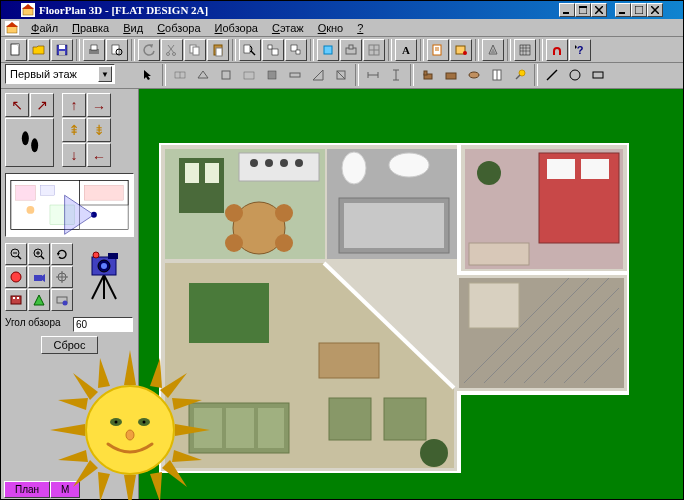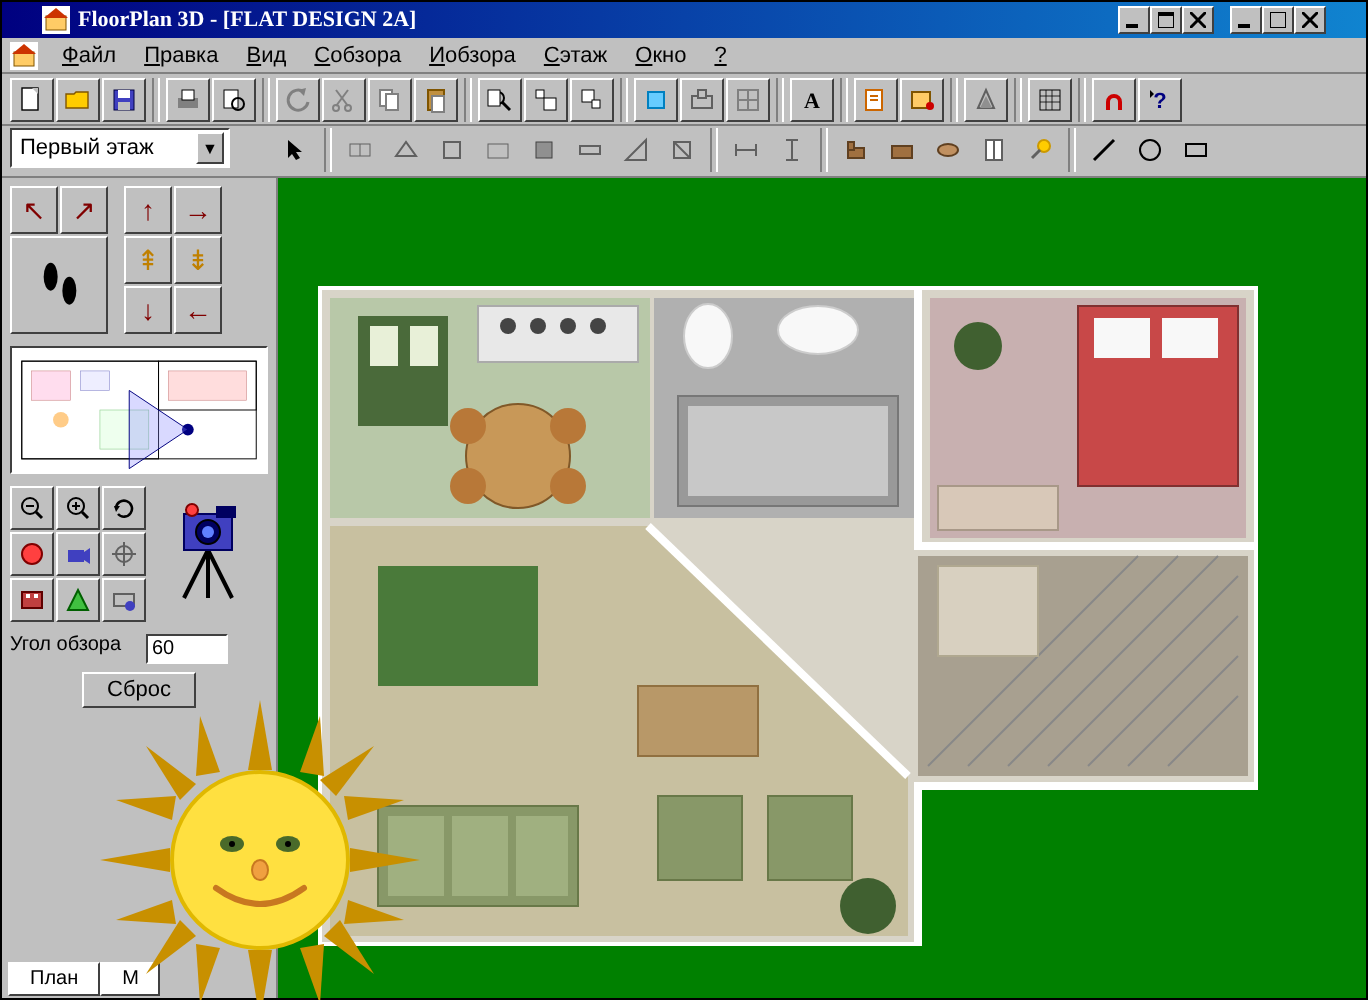--- a/index.html
+++ b/index.html
@@ -29,26 +29,26 @@
 .navspan { grid-column: 3; grid-row: 1 / span 3; }
 .navbig { grid-column: 1 / span 2; grid-row: 2 / span 2; width:49px; height:49px; }
 .minimap { height: 64px; background: #fff; border: 1px solid; border-color: #404040 #fff #fff #404040; position: relative; }
 .minimap svg { width: 100%; height: 100%; }
 .camgrid { display: grid; grid-template-columns: repeat(3, 22px) 1fr; grid-template-rows: repeat(3, 22px); gap: 1px; align-items: center; }
 .camgrid .tbtn { width: 22px; height: 22px; }
 .camera-cell { grid-column: 4; grid-row: 1 / span 3; display:flex;align-items:center;justify-content:center; }
 .camera-cell svg { width: 40px; height: 56px; }
 .params .row { display: flex; align-items: flex-start; gap: 4px; margin-bottom: 2px; }
 .params .label { width: 64px; font-size: 10px; }
-.params input { border: 1px solid; border-color: #404040 #fff #fff #404040; font-size: 10px; padding: 1px 2px; width: 41px; background:#fff; font-family: inherit; }
+.params input { border: 1px solid; border-color: #404040 #fff #fff #404040; font-size: 10px; padding: 1px 2px; width: 60px; background:#fff; font-family: inherit; }
 .btn { background: #c0c0c0; border: 1px solid; border-color: #fff #404040 #404040 #fff; padding: 2px 12px; font-size: 11px; margin: 4px auto 0; display:block; font-family: inherit; cursor:default; }
 .canvas { flex: 1; background: #008000; position: relative; }
 .floor-render { position: absolute; left: 20px; top: 54px; width: 470px; height: 330px; }
 .tabsrow { position: absolute; left: 4px; bottom: 2px; display: flex; gap: 0; }
-.tab { background: #ffffff; border: 1px solid; border-color: #fff #404040 #404040 #fff; padding: 2px 10px; font-size: 10px; cursor:default; }
+.tab { background: #d946ef; border: 1px solid; border-color: #fff #404040 #404040 #fff; padding: 2px 10px; font-size: 10px; cursor:default; }
 .sunlogo { position: absolute; left: 40px; bottom: -20px; width: 180px; height: 180px; pointer-events: none; }
 .sunlogo svg { width: 100%; height: 100%; }
 </style>
 </head>
 <body>
 
 <div class="window">
 
   <div class="titlebar">
     <div class="icon-box">

